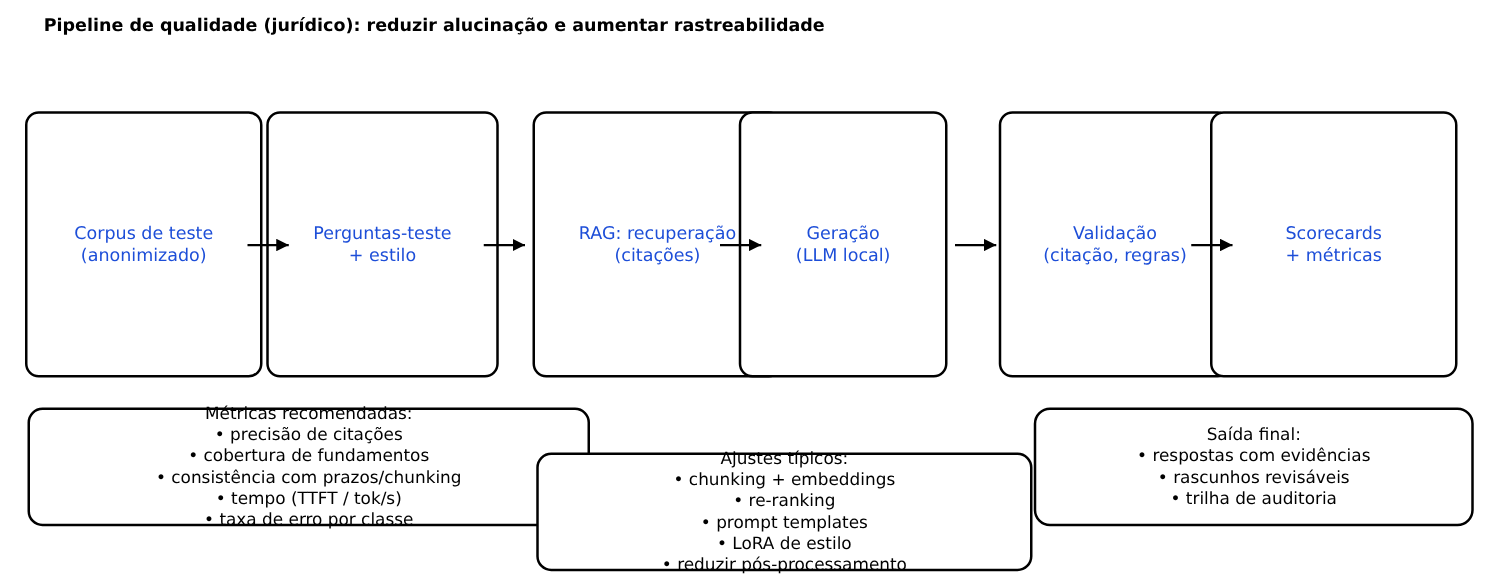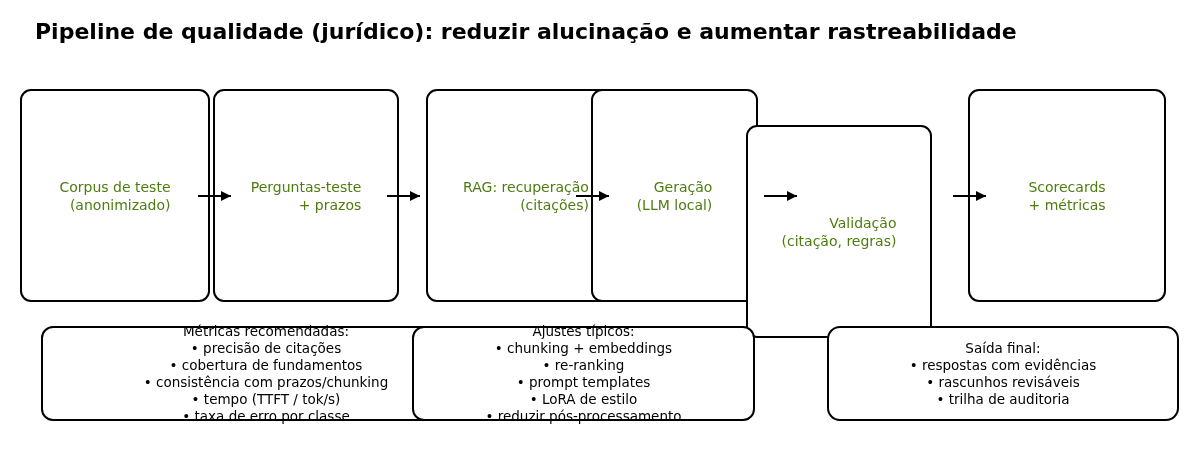--- a/index.html
+++ b/index.html
@@ -12,46 +12,46 @@
     width: 1200px;
     height: 459px;
     background: #ffffff;
     font-family: "DejaVu Sans", "Liberation Sans", sans-serif;
     color: #000000;
     overflow: hidden;
   }
   .diagram-title {
     position: absolute;
     left: 35px;
-    top: 19px;
+    top: 8px;
     margin: 0;
-    font-size: 22px;
+    font-size: 14px;
     font-weight: bold;
     line-height: 26px;
     white-space: nowrap;
     color: #000000;
   }
   .stage {
     position: absolute;
     top: 89px;
     height: 213px;
     box-sizing: border-box;
     border: 2px solid #000000;
     border-radius: 11px;
     background: #ffffff;
     display: flex;
     align-items: center;
     justify-content: center;
   }
   .stage-label {
     font-size: 14px;
     line-height: 18px;
-    text-align: right;
+    text-align: center;
     white-space: pre-line;
-    color: #4d7c0f;
+    color: #1d4ed8;
   }
   .note {
     position: absolute;
     top: 326px;
     height: 95px;
     box-sizing: border-box;
     border: 2px solid #000000;
     border-radius: 12px;
     background: #ffffff;
     display: flex;
@@ -83,50 +83,50 @@
 <div class="canvas">
 
   <h1 class="diagram-title">Pipeline de qualidade (jurídico): reduzir alucinação e aumentar rastreabilidade</h1>
 
   <div class="stage" style="left:20px; width:190px;">
     <div class="stage-label">Corpus de teste
 (anonimizado)</div>
   </div>
   <div class="stage" style="left:213px; width:186px;">
     <div class="stage-label">Perguntas-teste
-+ prazos</div>
++ estilo</div>
   </div>
   <div class="stage" style="left:402px; width:200px;margin-left:24px;">
     <div class="stage-label">RAG: recuperação
 (citações)</div>
   </div>
   <div class="stage" style="left:591px; width:167px;">
     <div class="stage-label">Geração
 (LLM local)</div>
   </div>
-  <div class="stage" style="left:746px; width:186px;margin-top:36px;">
+  <div class="stage" style="left:799px; width:186px;">
     <div class="stage-label">Validação
 (citação, regras)</div>
   </div>
   <div class="stage" style="left:968px; width:198px;">
     <div class="stage-label">Scorecards
 + métricas</div>
   </div>
 
-  <div class="note" style="left:22px; width:450px;margin-left:19px;">
+  <div class="note" style="left:22px; width:450px;">
     <div class="note-body">
       <div class="note-line">Métricas recomendadas:</div>
       <div class="note-line">• precisão de citações</div>
       <div class="note-line">• cobertura de fundamentos</div>
       <div class="note-line">• consistência com prazos/chunking</div>
       <div class="note-line">• tempo (TTFT / tok/s)</div>
       <div class="note-line">• taxa de erro por classe</div>
     </div>
   </div>
-  <div class="note" style="left:412px; width:343px;">
+  <div class="note" style="left:429px; width:397px;margin-top:36px;">
     <div class="note-body">
       <div class="note-line">Ajustes típicos:</div>
       <div class="note-line">• chunking + embeddings</div>
       <div class="note-line">• re-ranking</div>
       <div class="note-line">• prompt templates</div>
       <div class="note-line">• LoRA de estilo</div>
       <div class="note-line">• reduzir pós-processamento</div>
     </div>
   </div>
   <div class="note" style="left:827px; width:352px;border-radius:13px;">

